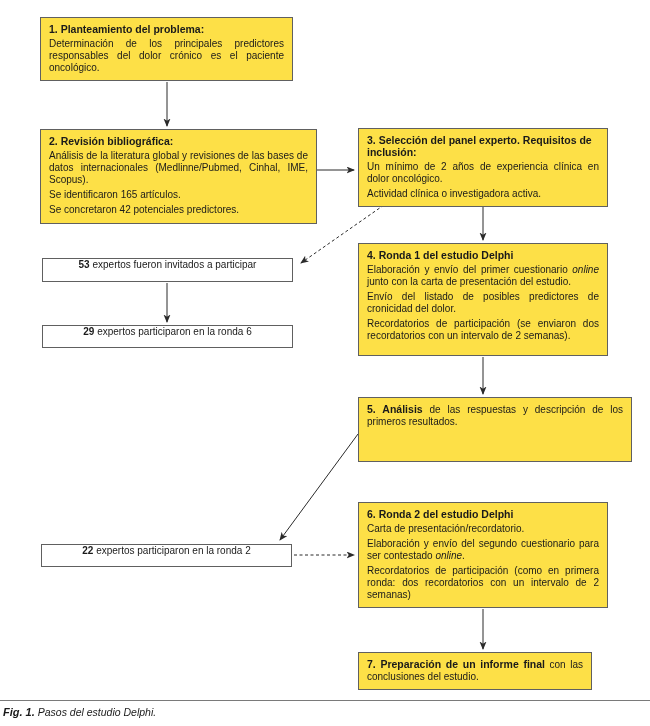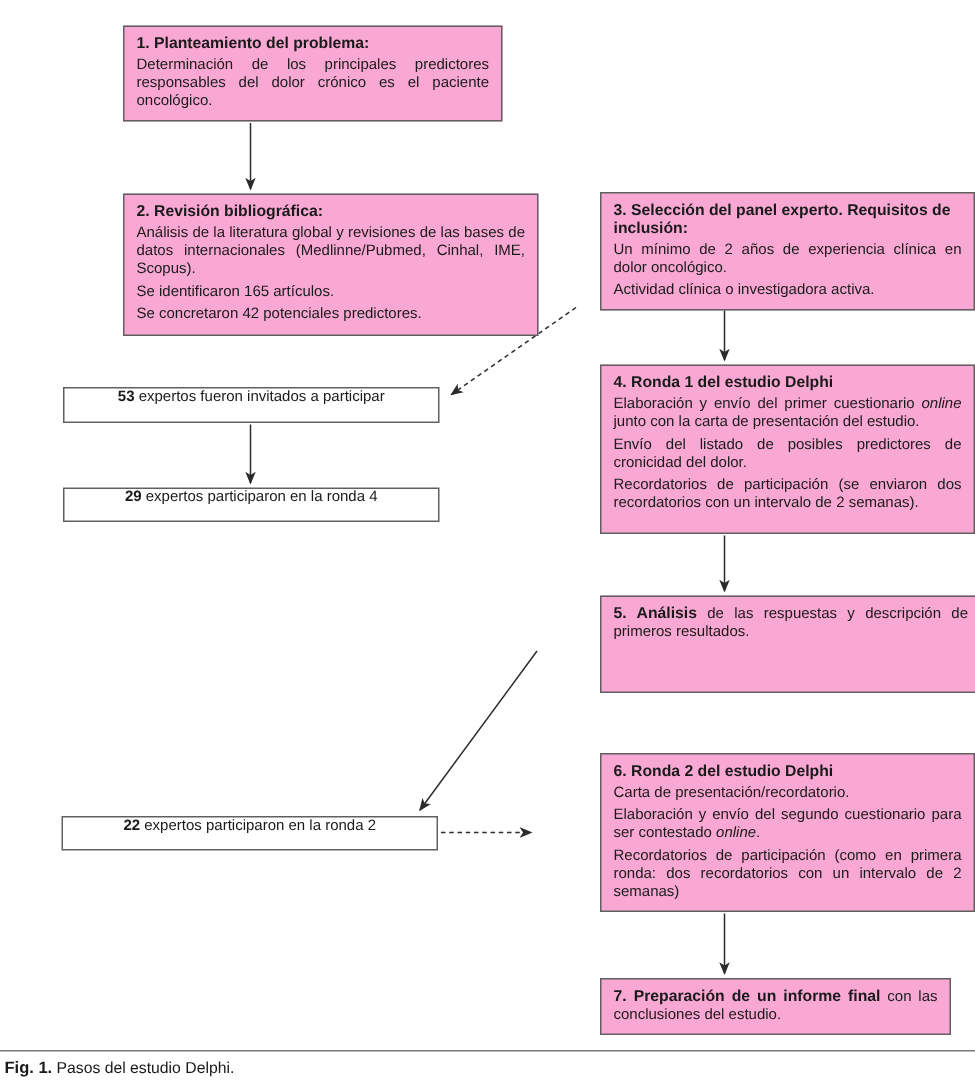--- a/index.html
+++ b/index.html
@@ -9,33 +9,33 @@
   }
   *{box-sizing:border-box;margin:0;padding:0;}
   html,body{background:#ffffff;}
   .stage{
     position:relative;width:650px;height:726px;background:#ffffff;
     font-family:"Liberation Sans", sans-serif;color:var(--text);
     overflow:hidden;
   }
   .connectors{position:absolute;left:0;top:0;z-index:1;pointer-events:none;}
   .box{
-    position:absolute;z-index:2;background:#f9a8d4;border:1px solid var(--border);
-    padding:5px 8px 6px 8px;font-size:10px;line-height:12px;margin-left:42px;
+    position:absolute;z-index:2;background:#fde047;border:1px solid var(--border);
+    padding:5px 8px 6px 8px;font-size:10px;line-height:12px;
   }
   .box-title{font-weight:bold;font-size:10.5px;margin:0 0 3px 0;}
   .box p{margin:0 0 3px 0;text-align:justify;}
   .box p:last-child{margin-bottom:0;}
   .side-box{
     position:absolute;z-index:2;background:#ffffff;border:1px solid var(--border);
     font-size:10px;line-height:12px;text-align:center;padding:0 4px;
   }
   .lead-title b{font-size:10.5px;}
   .caption-rule{position:absolute;left:0;top:700px;width:650px;height:1px;background:#7a7a7a;}
-  .caption{position:absolute;left:3px;top:706px;font-size:10.5px;line-height:13px;}
+  .caption{position:absolute;left:3px;top:706px;font-size:10.5px;line-height:13px;font-style:italic;}
   .caption b{font-size:11px;}
   i{font-style:italic;}
 </style>
 </head>
 <body>
 
 <div class="stage">
 
   <svg class="connectors" width="650" height="726" viewBox="0 0 650 726">
     <defs>
@@ -70,21 +70,21 @@
     <div class="box-title">3. Selección del panel experto. Requisitos de inclusión:</div>
     <p>Un mínimo de 2 años de experiencia clínica en dolor oncológico.</p>
     <p>Actividad clínica o investigadora activa.</p>
   </div>
 
   <div class="side-box" style="left:42px;top:258px;width:251px;min-height:24px">
     <b>53</b><span> expertos fueron invitados a participar</span>
   </div>
 
   <div class="side-box" style="left:42px;top:325px;width:251px;min-height:23px">
-    <b>29</b><span> expertos participaron en la ronda 4</span>
+    <b>29</b><span> expertos participaron en la ronda 6</span>
   </div>
 
   <div class="box" style="left:358px;top:243px;width:250px;min-height:113px">
     <div class="box-title">4. Ronda 1 del estudio Delphi</div>
     <p><span>Elaboración y envío del primer cuestionario </span><i>online</i><span> junto con la carta de presentación del estudio.</span></p>
     <p>Envío del listado de posibles predictores de cronicidad del dolor.</p>
     <p>Recordatorios de participación (se enviaron dos recordatorios con un intervalo de 2 semanas).</p>
   </div>
 
   <div class="box" style="left:358px;top:397px;width:274px;min-height:65px">

